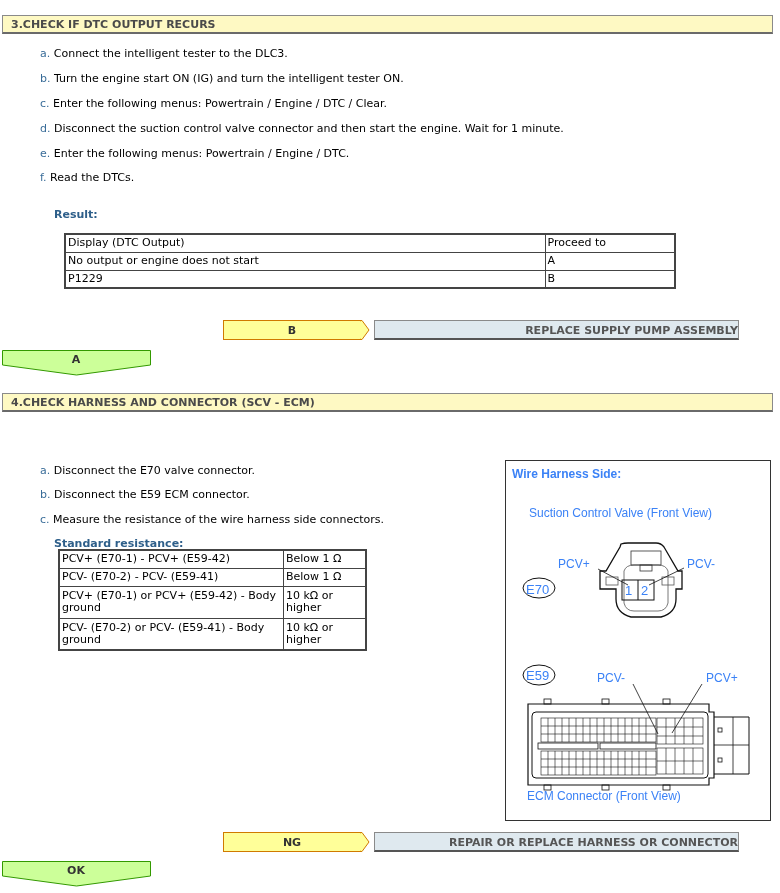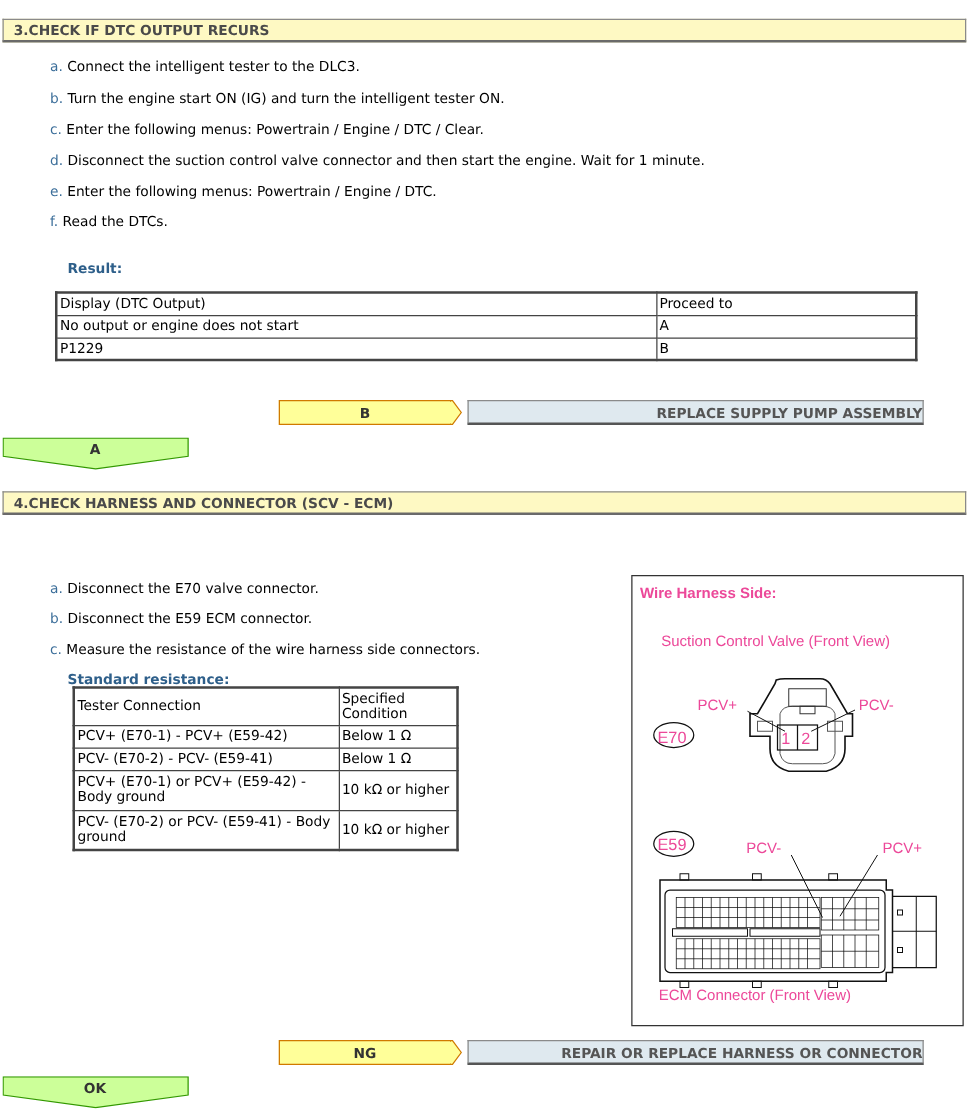--- a/index.html
+++ b/index.html
@@ -20,37 +20,37 @@
     text-align: center; font-weight: bold; font-size: 11px; color: #333; padding-top: 3px;
   }
   .flow-yellow-tip { position: absolute; }
   .flow-result {
     position: absolute; height: 20px; background: #dfe9ef; border: 1px solid #8a8a8a; border-bottom: 2px solid #555;
     font-weight: bold; font-size: 11px; color: #555; padding: 3px 0 0 10px; text-align: right;
   }
   .flow-green { position: absolute; }
   .flow-green .lbl { position: absolute; left: 0; top: 3px; width: 148px; text-align: center; font-weight: bold; font-size: 11px; color: #333; }
   .figure { position: absolute; left: 505px; top: 460px; width: 266px; height: 361px; border: 1px solid #333; background: #fff; }
-  .fig-text { position: absolute; font-family: "Liberation Sans", sans-serif; font-size: 12px; color: #ec4899; }
+  .fig-text { position: absolute; font-family: "Liberation Sans", sans-serif; font-size: 12px; color: #3b82f6; }
 </style>
 </head>
 <body>
 
 <div class="section-header" style="top:15px;">3.CHECK IF DTC OUTPUT RECURS</div>
 
 <div class="step" style="top:47px;"><span class="lt">a.</span> <span>Connect the intelligent tester to the DLC3.</span></div>
 <div class="step" style="top:72px;"><span class="lt">b.</span> <span>Turn the engine start ON (IG) and turn the intelligent tester ON.</span></div>
 <div class="step" style="top:97px;"><span class="lt">c.</span> <span>Enter the following menus: Powertrain / Engine / DTC / Clear.</span></div>
 <div class="step" style="top:122px;"><span class="lt">d.</span> <span>Disconnect the suction control valve connector and then start the engine. Wait for 1 minute.</span></div>
 <div class="step" style="top:147px;"><span class="lt">e.</span> <span>Enter the following menus: Powertrain / Engine / DTC.</span></div>
 <div class="step" style="top:171px;"><span class="lt">f.</span> <span>Read the DTCs.</span></div>
 
 <div class="subhead" style="top:208px;">Result:</div>
 
-<table class="grid" style="left:44px; top:233px; width:690px;padding-left:40px;">
+<table class="grid" style="left:64px; top:233px; width:612px;padding-left:40px;">
   <tbody>
       <tr>
     <td style="width:480px; height:18px;">Display (DTC Output)</td>
     <td>Proceed to</td>
   </tr>
   <tr>
     <td style="height:18px;">No output or engine does not start</td>
     <td>A</td>
   </tr>
   <tr>
@@ -77,24 +77,20 @@
 <div class="section-header" style="top:393px;">4.CHECK HARNESS AND CONNECTOR (SCV - ECM)</div>
 
 <div class="step" style="top:464px;"><span class="lt">a.</span> <span>Disconnect the E70 valve connector.</span></div>
 <div class="step" style="top:488px;"><span class="lt">b.</span> <span>Disconnect the E59 ECM connector.</span></div>
 <div class="step" style="top:513px;"><span class="lt">c.</span> <span>Measure the resistance of the wire harness side connectors.</span></div>
 
 <div class="subhead" style="top:537px;">Standard resistance:</div>
 
 <table class="grid" style="left:58px; top:549px; width:309px;">
   <tbody>
-      <tr>
-    <td style="width:212px; height:30px;">Tester Connection</td>
-    <td>Specified Condition</td>
-  </tr>
   <tr>
     <td style="height:18px;">PCV+ (E70-1) - PCV+ (E59-42)</td>
     <td>Below 1 Ω</td>
   </tr>
   <tr>
     <td style="height:18px;">PCV- (E70-2) - PCV- (E59-41)</td>
     <td>Below 1 Ω</td>
   </tr>
   <tr>
     <td style="height:32px;">PCV+ (E70-1) or PCV+ (E59-42) - Body ground</td>

